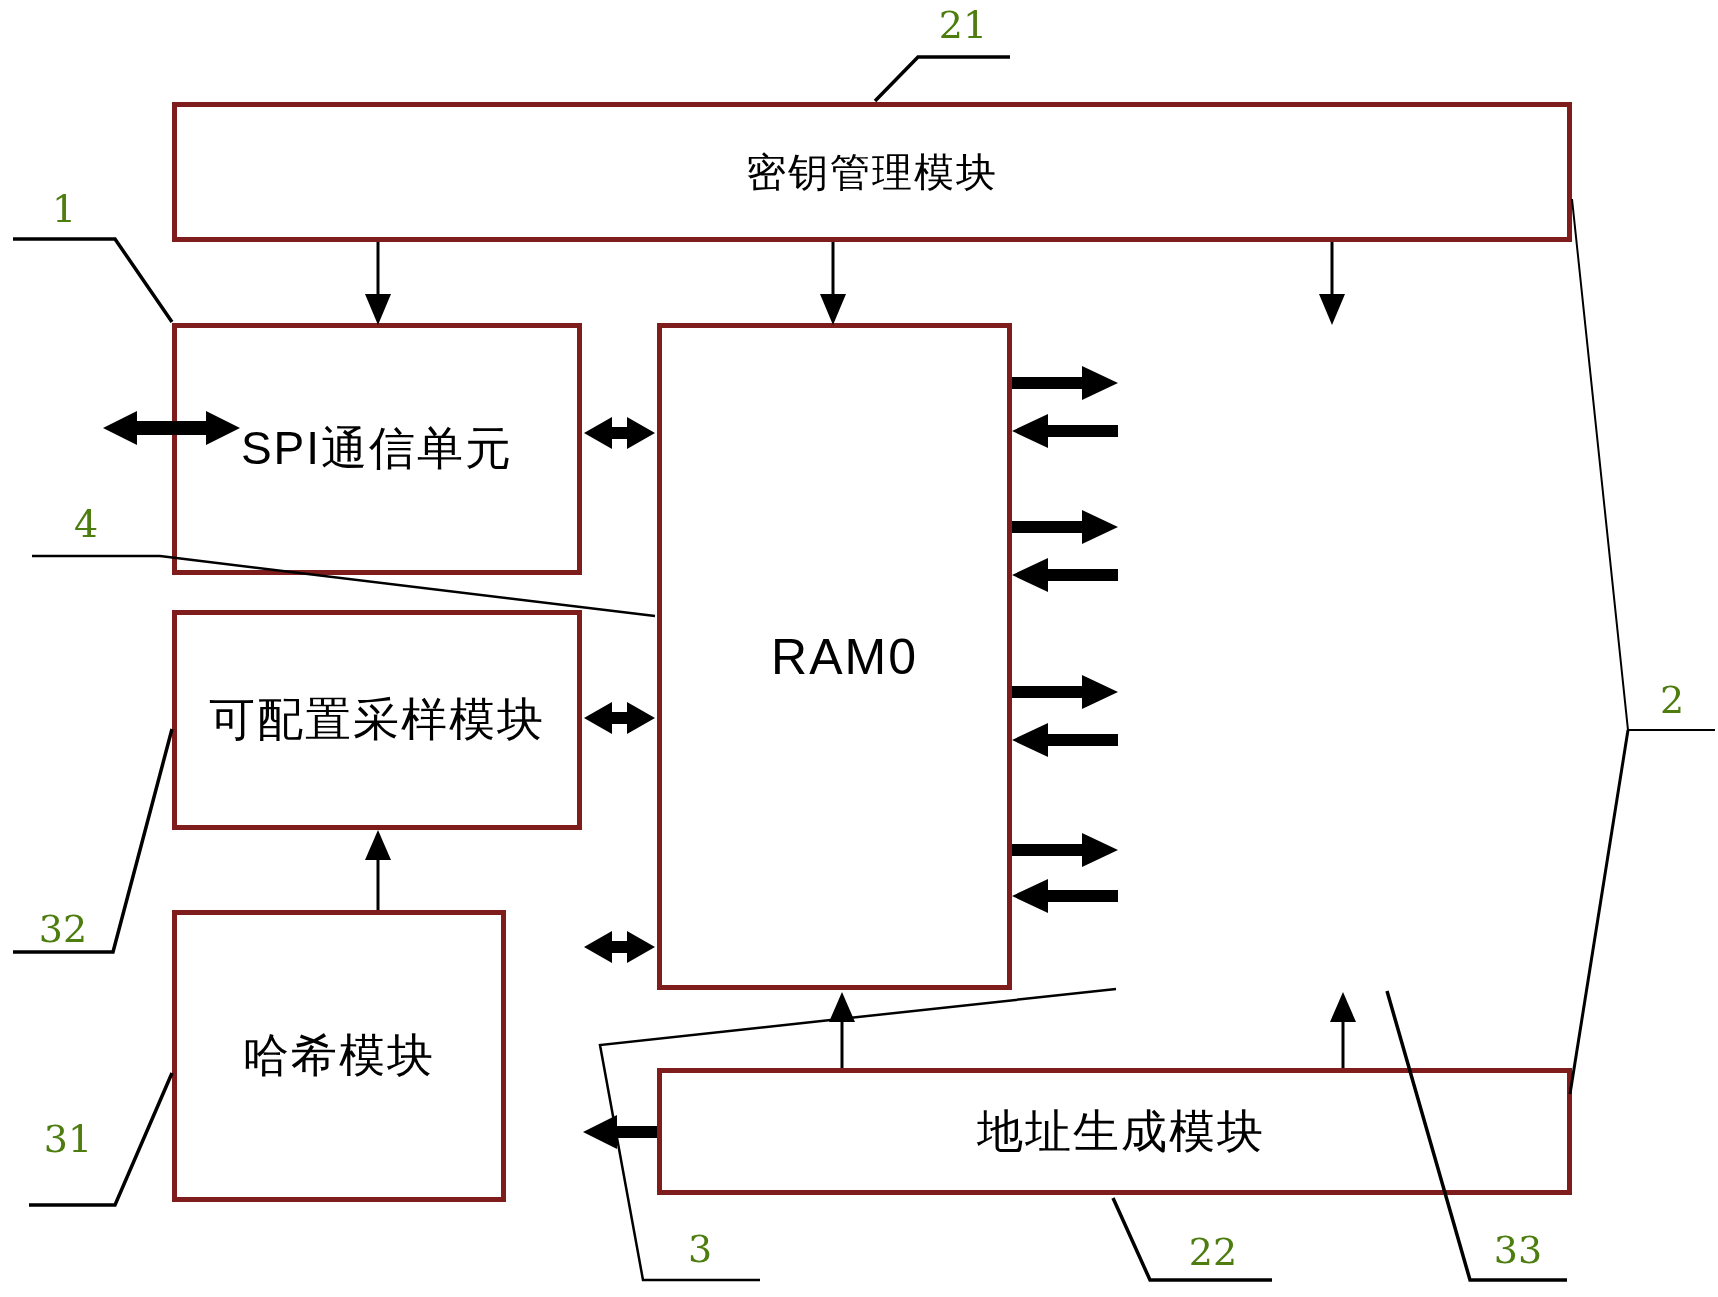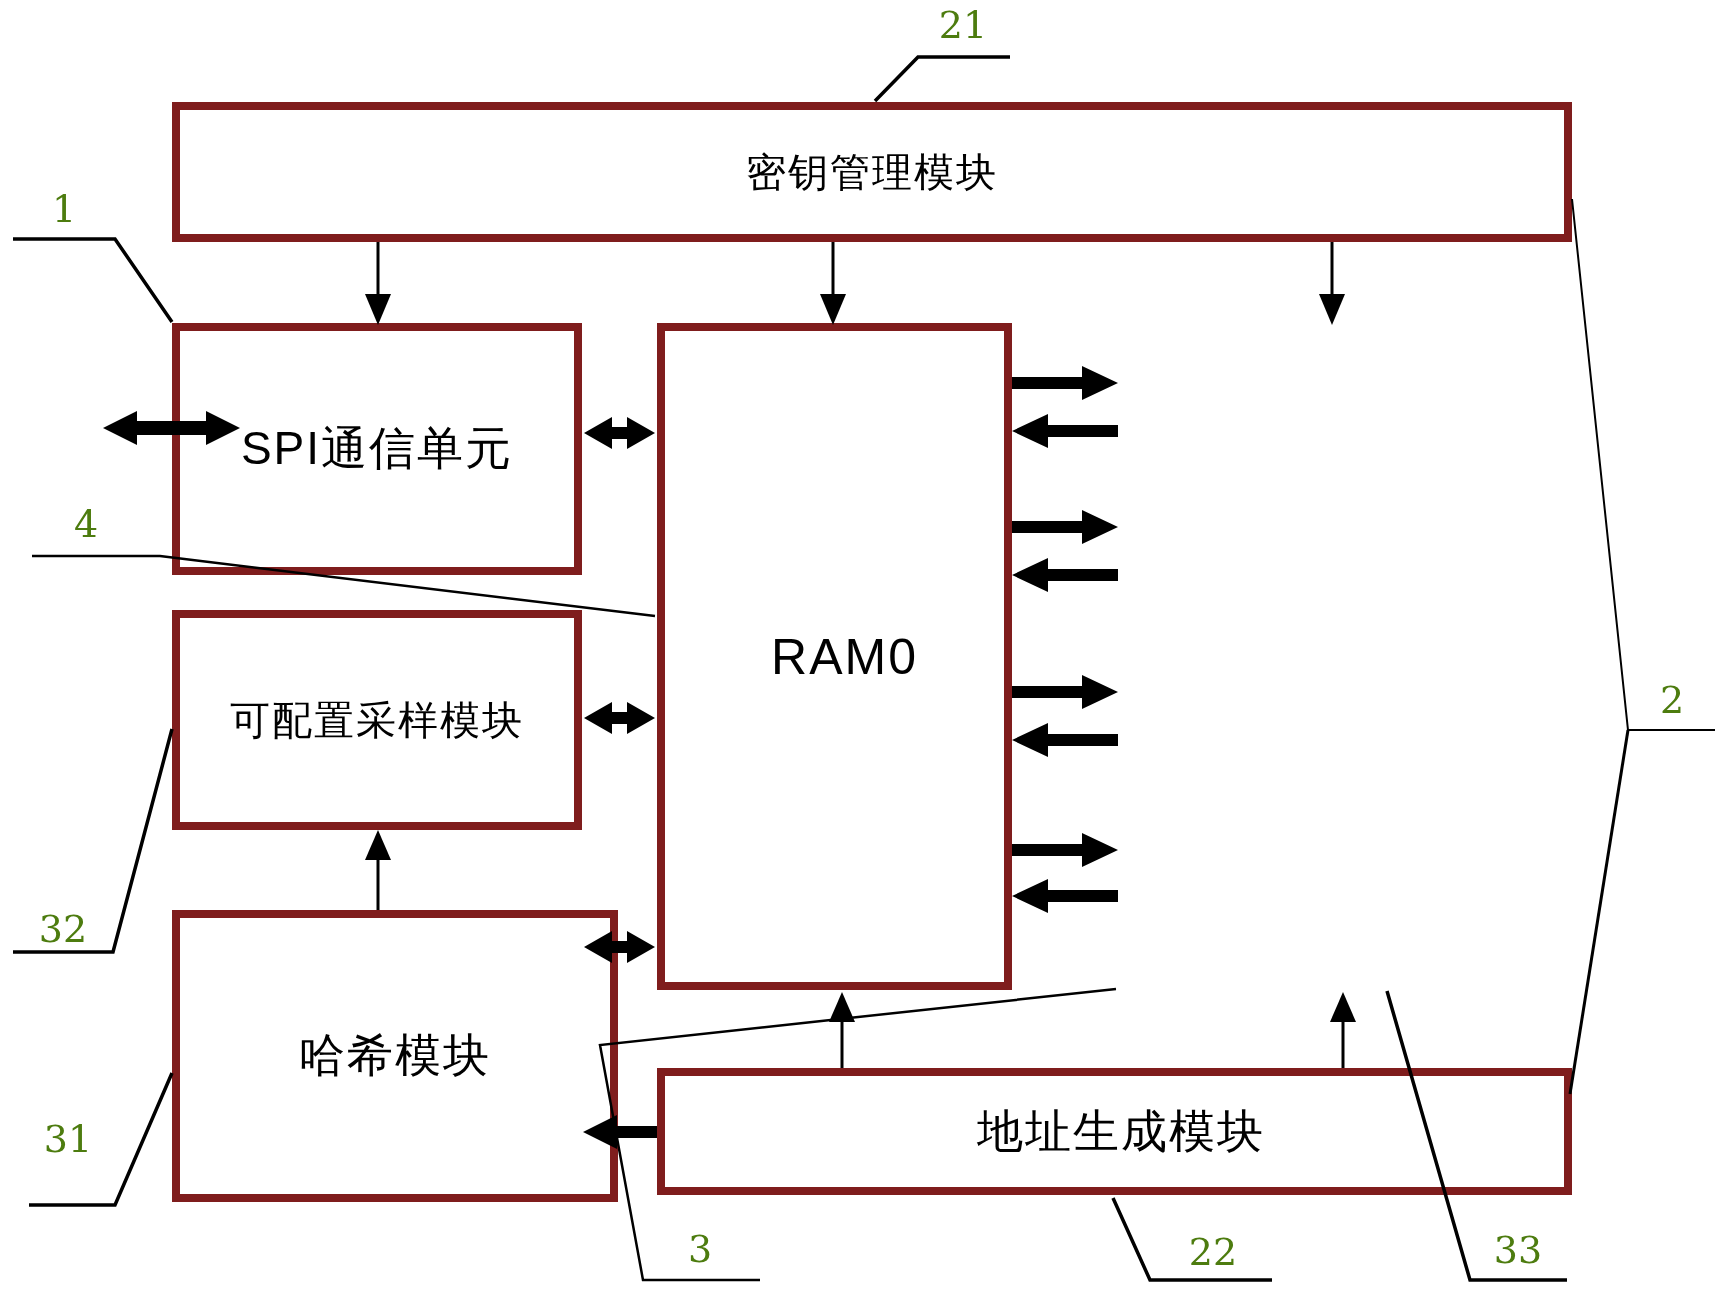--- a/index.html
+++ b/index.html
@@ -6,32 +6,32 @@
   #stage{
     position:relative;
     width:1718px;height:1297px;
     background:#ffffff;
     font-family:"Liberation Sans","DejaVu Sans",sans-serif;
     overflow:hidden;
   }
   .block{
     position:absolute;
     box-sizing:border-box;
-    border:8px solid #7f1d1d;
+    border:5px solid #7f1d1d;
     background:#fff;
     display:flex;align-items:center;justify-content:center;
     color:#000;
     text-align:center;
     white-space:nowrap;
   }
   .blk-label{letter-spacing:2px;}
   #blk-key{left:172px;top:102px;width:1400px;height:140px;font-size:40px;}
   #blk-spi{left:172px;top:323px;width:410px;height:252px;font-size:46px;}
-  #blk-sampling{left:172px;top:610px;width:410px;height:220px;font-size:40px;}
-  #blk-hash{left:172px;top:910px;width:446px;height:292px;font-size:46px;}
+  #blk-sampling{left:172px;top:610px;width:410px;height:220px;font-size:46px;}
+  #blk-hash{left:172px;top:910px;width:334px;height:292px;font-size:46px;}
   #blk-ram0{left:657px;top:323px;width:355px;height:667px;font-size:50px;padding-left:20px;}
   #blk-ntt{left:1118px;top:323px;width:454px;height:667px;font-size:48px;}
   #blk-addr{left:657px;top:1068px;width:915px;height:127px;font-size:46px;padding-left:13px;}
   .ref-num{
     position:absolute;
     transform:translate(-50%,-50%);
     font-family:"DejaVu Serif","Liberation Serif",serif;
     font-size:38px;
     color:#4d7c0f;
     line-height:1;

